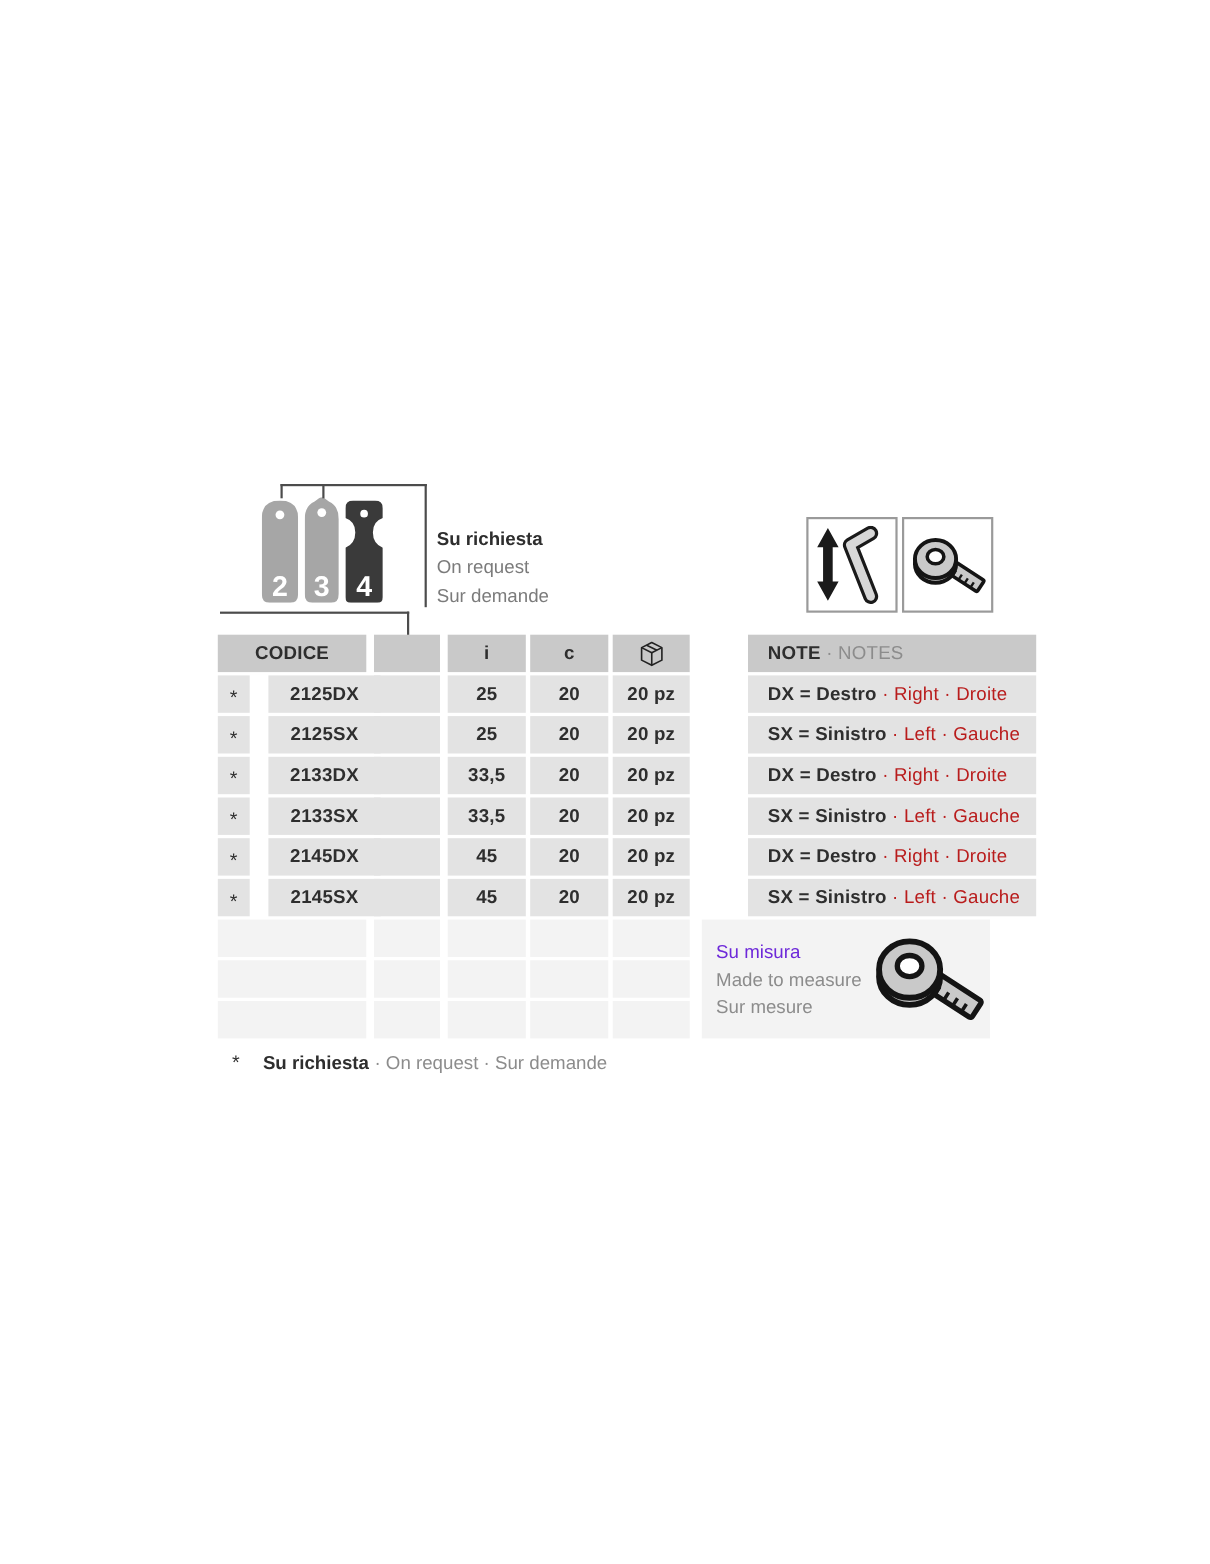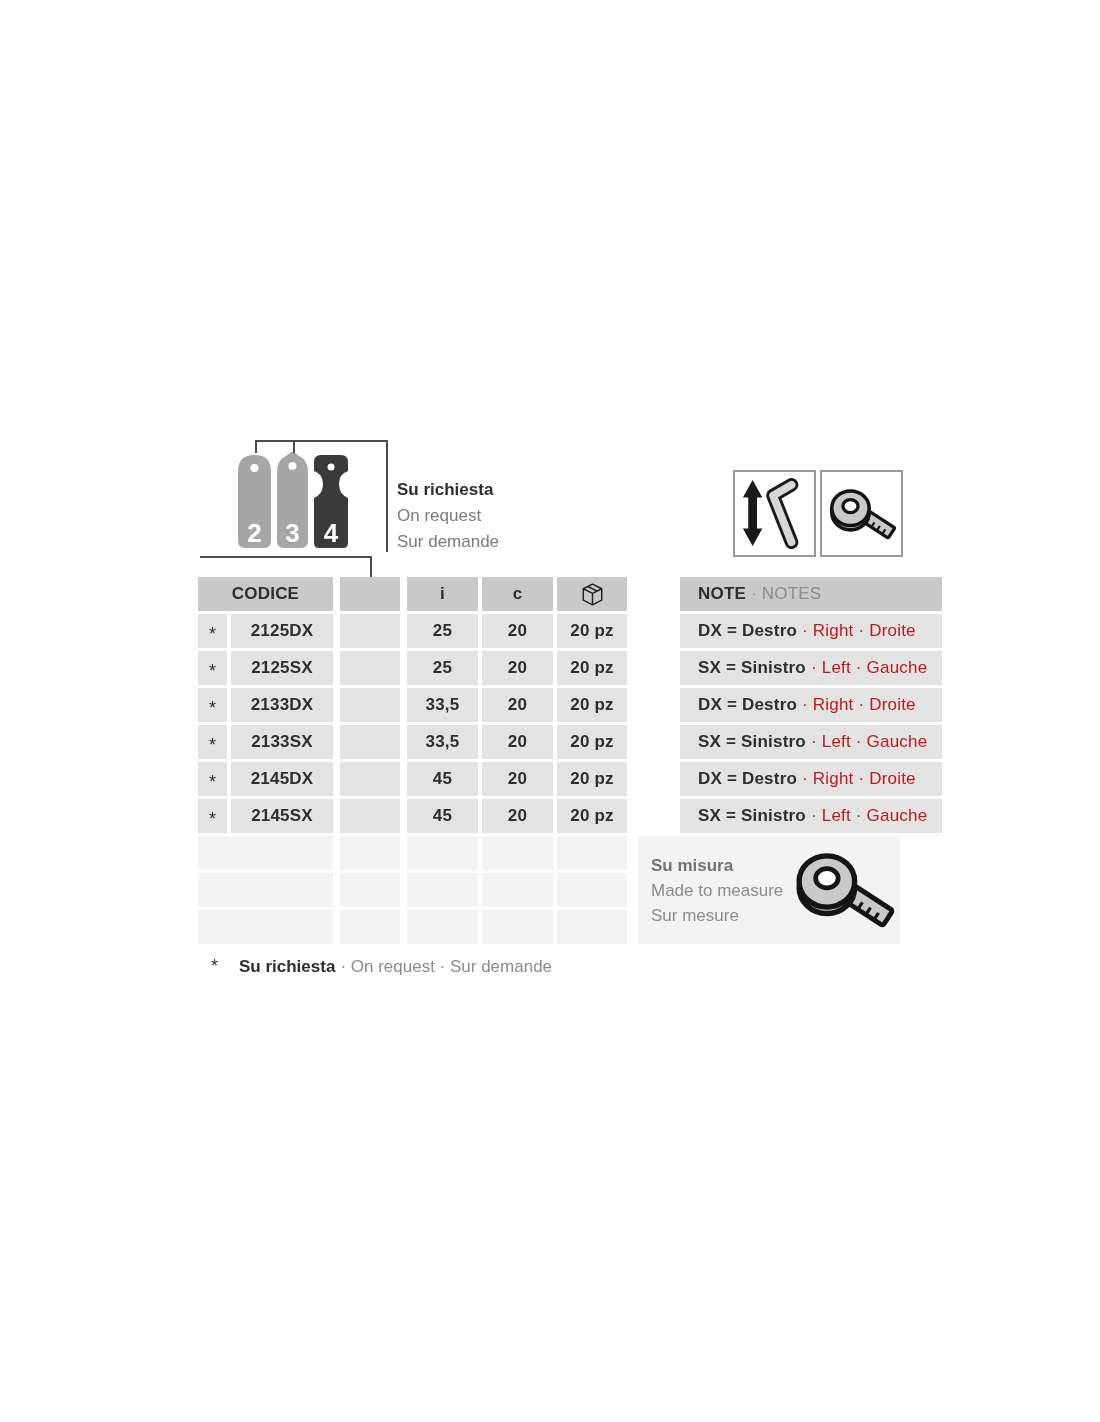--- a/index.html
+++ b/index.html
@@ -19,33 +19,33 @@
     box-sizing:border-box; background:#fff; display:flex; align-items:center; justify-content:center; }
 
   .trow { position:absolute; left:198px; width:776px; height:34px; }
   .cell { position:absolute; top:0; height:34px; box-sizing:border-box; display:flex; align-items:center;
     justify-content:center; background:#e3e3e3; font-size:17px; font-weight:700; color:#2e2e2e; letter-spacing:0.2px; }
   .trow.head .cell { background:#c9c9c9; }
   .trow.empty .cell { background:#f3f3f3; }
   .c-star  { left:0;     width:29px;  font-weight:400; font-size:18px; }
   .c-star span { transform:translateY(3px); }
   .c-merged{ left:0;     width:135px; }
-  .c-code  { left:33px;  width:102px; }
+  .c-code  { left:46px;  width:102px; }
   .c-dot   { left:142px; width:60px; }
   .c-i     { left:209px; width:71px; }
   .c-c     { left:284px; width:71px; }
   .c-qty   { left:359px; width:70px; }
   .c-note  { left:440px; width:262px; justify-content:flex-start; padding-left:18px; gap:5px; white-space:nowrap;margin-left:42px; }
   .gray { color:#b91c1c; font-weight:400; }
   .grayb { color:#8c8c8c; font-weight:400; }
 
   .measure-cell { position:absolute; left:638px; top:836px; width:262px; height:108px; background:#f3f3f3;
     display:flex; align-items:center; }
   .measure-text { padding-left:13px; font-size:17px; line-height:25px; color:#8c8c8c; flex:1; }
-  .measure-text .t1 { color:#737373; font-weight:700; }
+  .measure-text .t1 { color:#6d28d9; font-weight:400; }
   .measure-cell svg { margin-right:2px; }
 
   .footnote { position:absolute; left:211px; top:956px; font-size:17px; color:#8c8c8c; display:flex; align-items:baseline; }
   .footnote .fstar { color:#2e2e2e; width:28px; font-size:18px; }
   .footnote .fbold { color:#2e2e2e; font-weight:700; margin-right:5px; }
 </style>
 </head>
 <body>
 
 <div class="sheet">

